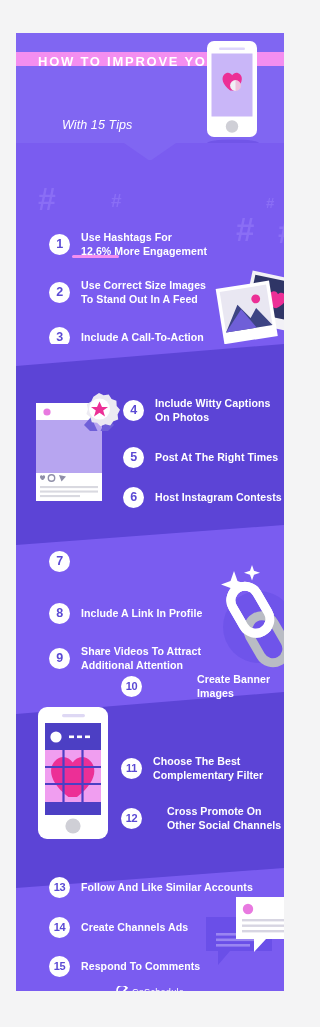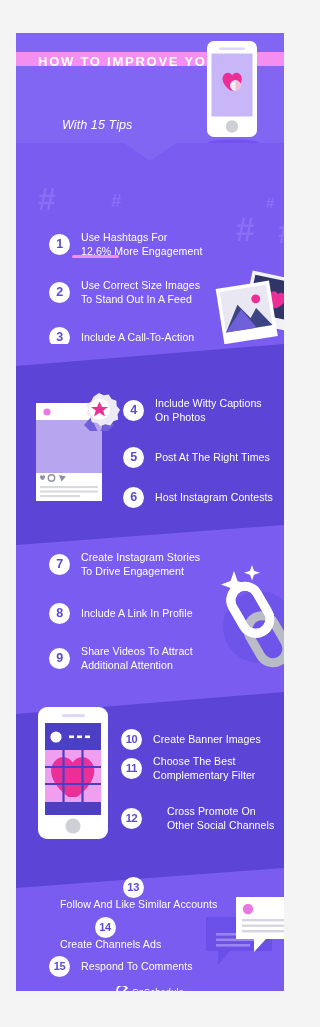--- a/index.html
+++ b/index.html
@@ -27,21 +27,21 @@
     color: #5b4ad4;
     font-size: 12.5px; font-weight: bold;
     display: flex; align-items: center; justify-content: center;
     line-height: 1; letter-spacing: -0.3px;
   }
   .num.wide { font-size: 11px; }
   .tiptext {
     margin-left: 11px;
     color: #ffffff;
     font-size: 10.6px;
-    font-weight: normal;
+    font-weight: bold;
     line-height: 1.28;
     letter-spacing: 0.06px;
     white-space: pre-line;
   }
 
   
   #header { top: 0; height: 127px; background: #8066f2; }
   #pinkbar {
     position: absolute; left: 0; top: 19px;
     width: 100%; height: 14px; background: #f48ef0;
@@ -249,22 +249,20 @@
       <rect x="33" y="18" width="28" height="50" rx="14" fill="none" stroke="#ffffff" stroke-width="9"></rect>
       <rect x="33" y="52" width="28" height="50" rx="14" fill="none" stroke="#b9bcc4" stroke-width="9"></rect>
       <rect x="33" y="18" width="28" height="50" rx="14" fill="none" stroke="#ffffff" stroke-width="9"></rect>
     </g>
     <polygon points="22,6 25.5,16 35,19.5 25.5,23 22,33 18.5,23 9,19.5 18.5,16" fill="#ffffff"></polygon>
     <polygon points="40,0 42,5.8 48,7.8 42,9.8 40,15.6 38,9.8 32,7.8 38,5.8" fill="#ffffff"></polygon>
   </svg>
 
   <div class="tip" style="left:33px; top:518px;">
     <div class="num">7</div>
-    <div class="tiptext">Create Instagram Stories
-To Drive Engagement</div>
   </div>
   <div class="tip" style="left:33px; top:570px;">
     <div class="num">8</div>
     <div class="tiptext">Include A Link In Profile</div>
   </div>
   <div class="tip" style="left:33px; top:612px;">
     <div class="num">9</div>
     <div class="tiptext">Share Videos To Attract
 Additional Attention</div>
   </div>
@@ -291,21 +289,21 @@
         <line x1="27.5" y1="45" x2="27.5" y2="97"></line>
         <line x1="46.5" y1="45" x2="46.5" y2="97"></line>
         <line x1="9" y1="62" x2="65" y2="62"></line>
         <line x1="9" y1="79" x2="65" y2="79"></line>
       </g>
       <rect x="9" y="97" width="56" height="13" fill="#4c3fc4"></rect>
     </g>
     <circle cx="37" cy="121" r="7.6" fill="#cfcfd6"></circle>
   </svg>
 
-  <div class="tip" style="left:105px; top:696px;">
+  <div class="tip" style="left:105px; top:640px;gap:44px;">
     <div class="num wide">10</div>
     <div class="tiptext">Create Banner Images</div>
   </div>
   <div class="tip" style="left:105px; top:722px;justify-content:space-between;">
     <div class="num wide">11</div>
     <div class="tiptext">Choose The Best
 Complementary Filter</div>
   </div>
   <div class="tip" style="left:105px; top:772px;gap:14px;">
     <div class="num wide">12</div>
@@ -326,25 +324,25 @@
     </g>
     <path d="M30 2 h64 v42 H60 l-12 13 V44 H30 z" fill="#ffffff"></path>
     <circle cx="42" cy="14" r="5.2" fill="#e879e0"></circle>
     <g fill="#d7d5e2">
       <rect x="36" y="24" width="52" height="2.4"></rect>
       <rect x="36" y="29.5" width="52" height="2.4"></rect>
       <rect x="36" y="35" width="52" height="2.4"></rect>
     </g>
   </svg>
 
-  <div class="tip" style="left:33px; top:844px;flex-direction:column;">
+  <div class="tip" style="left:33px; top:844px;">
     <div class="num wide">13</div>
     <div class="tiptext">Follow And Like Similar Accounts</div>
   </div>
-  <div class="tip" style="left:33px; top:884px;flex-direction:column;">
+  <div class="tip" style="left:33px; top:884px;">
     <div class="num wide">14</div>
     <div class="tiptext">Create Channels Ads</div>
   </div>
   <div class="tip" style="left:33px; top:923px;">
     <div class="num wide">15</div>
     <div class="tiptext">Respond To Comments</div>
   </div>
 
   <div id="footer">
     <svg width="12" height="12" viewBox="0 0 12 12">

